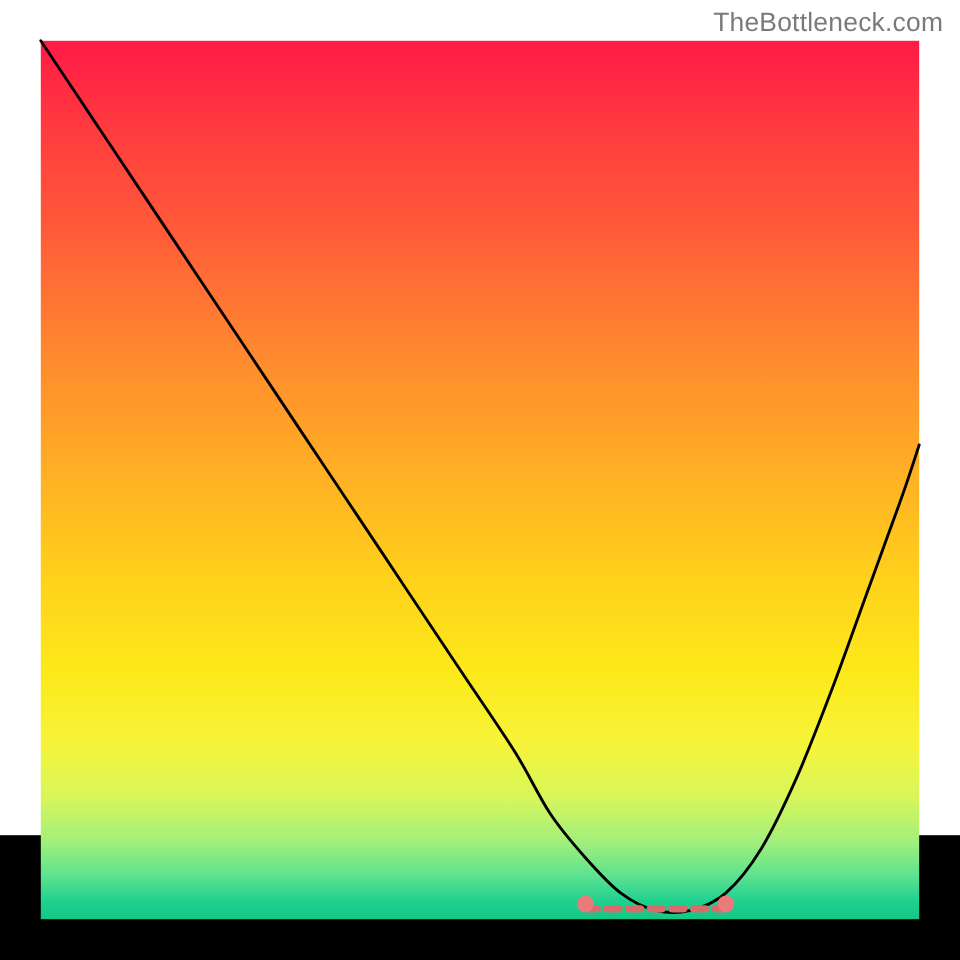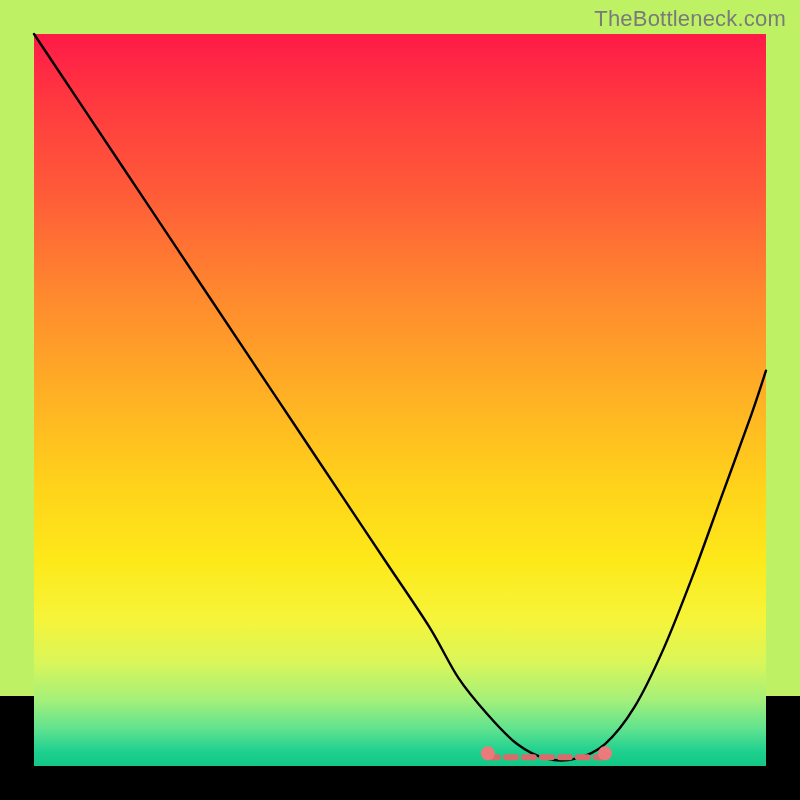--- a/index.html
+++ b/index.html
@@ -8,21 +8,21 @@
     width: 800px;
     height: 800px;
     overflow: hidden;
     background: #000;
     font-family: Arial, Helvetica, sans-serif;
   }
   .frame {
     position: relative;
     width: 800px;
     height: 696px;
-    background: #bef264;
+    background: #ffffff;
   }
   .plot {
     position: absolute;
     left: 34px;
     top: 34px;
     width: 732px;
     height: 732px;
     
     background: linear-gradient(
       to bottom,

